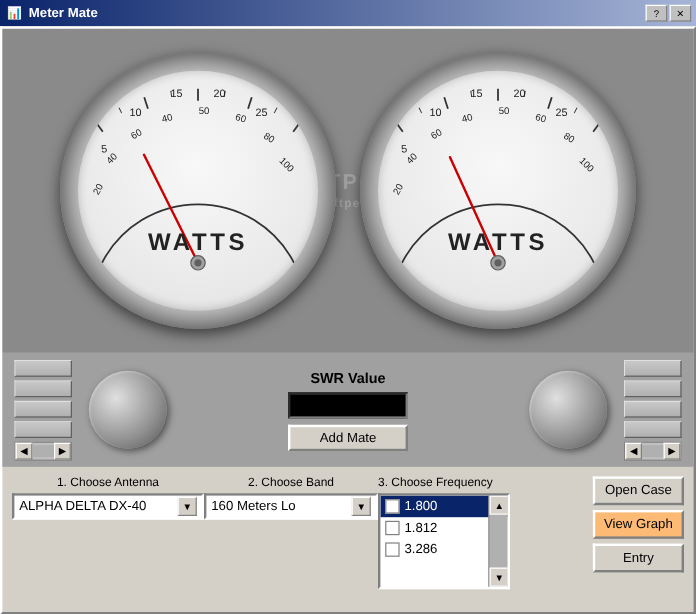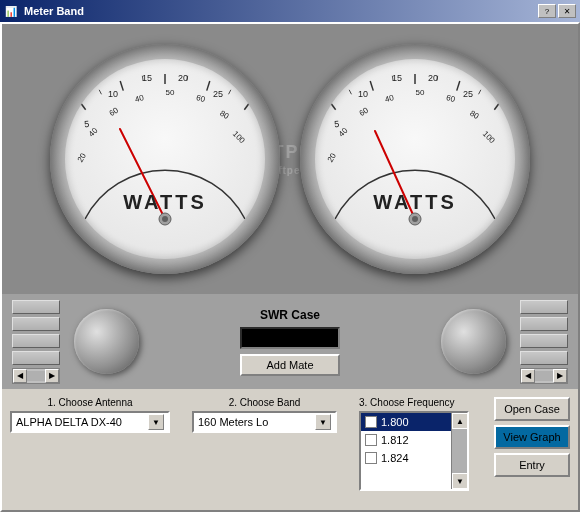--- a/index.html
+++ b/index.html
@@ -170,21 +170,21 @@
       border-bottom-color: #808080;
       cursor: pointer;
       font-size: 11px;
       color: #000;
     }
 
     
     .bottom-area {
       display: flex;
       padding: 8px 8px 4px 8px;
-      gap: 22px;
+      gap: 0;
       align-items: flex-start;
     }
 
     .choose-section {
       display: flex;
       flex-direction: column;
       gap: 3px;
     }
     .choose-label {
       font-size: 10px;
@@ -313,21 +313,21 @@
       border-right-color: #808080;
       border-bottom-color: #808080;
       cursor: pointer;
       font-size: 11px;
       color: #000;
       display: flex;
       align-items: center;
       justify-content: center;
     }
     .view-graph-btn {
-      background: #0369a1;
+      background: #fdba74;
     }
 
     
     .watermark {
       position: absolute;
       top: 50%;
       left: 50%;
       transform: translate(-50%, -50%);
       color: rgba(255,255,255,0.25);
       font-size: 18px;
@@ -366,21 +366,21 @@
       border-right-color: #606060;
       border-bottom-color: #606060;
     }
   </style>
 </head>
 <body>
 
 <div class="title-bar">
   <div class="title-bar-left">
     <div class="title-icon">📊</div>
-    <span class="title-text">Meter Band</span>
+    <span class="title-text">Meter Mate</span>
   </div>
   <div class="title-buttons">
     <button class="title-btn">?</button>
     <button class="title-btn">✕</button>
   </div>
 </div>
 
 <div class="main-window">
 
   <div class="meter-area">
@@ -503,21 +503,21 @@
       <div style="display:flex;align-items:center;width:48px;height:16px;background:#c0c0c0;border:1px solid #808080;">
         <div class="scroll-arrow" style="width:14px;height:14px;">◀</div>
         <div style="flex:1;height:10px;background:#b0b0b0;"></div>
         <div class="scroll-arrow" style="width:14px;height:14px;">▶</div>
       </div>
     </div>
 
     <div class="knob"></div>
 
     <div class="swr-section">
-      <span class="swr-label">SWR Case</span>
+      <span class="swr-label">SWR Value</span>
       <div class="swr-display"></div>
       <button class="add-entry-btn">Add Mate</button>
     </div>
 
     <div class="knob"></div>
 
     <div style="display:flex;flex-direction:column;gap:3px;margin-left:4px;">
       <div class="side-bar-item" style="width:48px;"></div>
       <div class="side-bar-item" style="width:48px;"></div>
       <div class="side-bar-item" style="width:48px;"></div>
@@ -554,21 +554,21 @@
         <div class="freq-item selected">
           <div class="freq-checkbox checked">✓</div>
           <span>1.800</span>
         </div>
         <div class="freq-item">
           <div class="freq-checkbox"></div>
           <span>1.812</span>
         </div>
         <div class="freq-item">
           <div class="freq-checkbox"></div>
-          <span>1.824</span>
+          <span>3.286</span>
         </div>
         <div class="freq-scroll">
           <div class="freq-scroll-btn">▲</div>
           <div style="flex:1;background:#b0b0b0;"></div>
           <div class="freq-scroll-btn">▼</div>
         </div>
       </div>
     </div>
 
     <div class="right-buttons">

